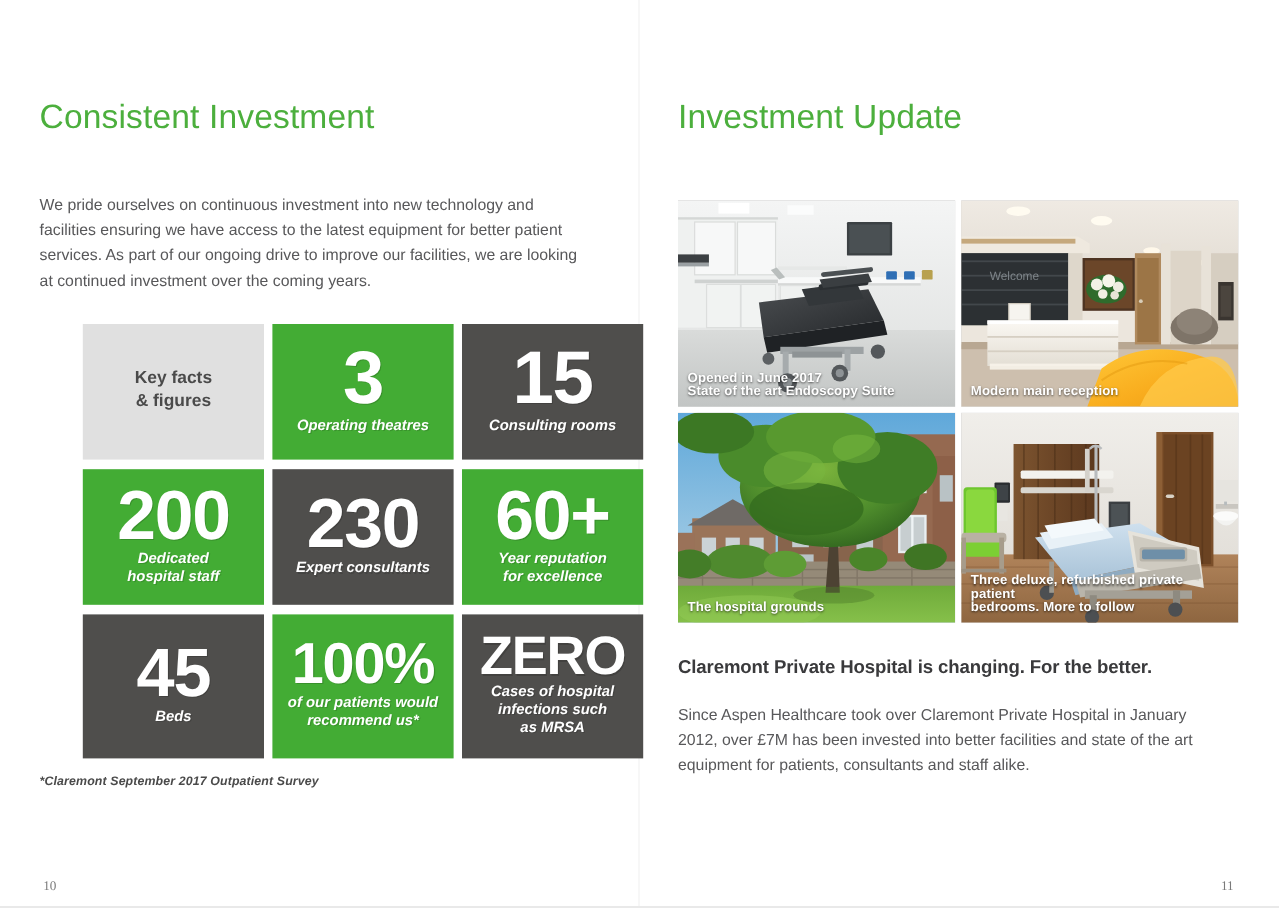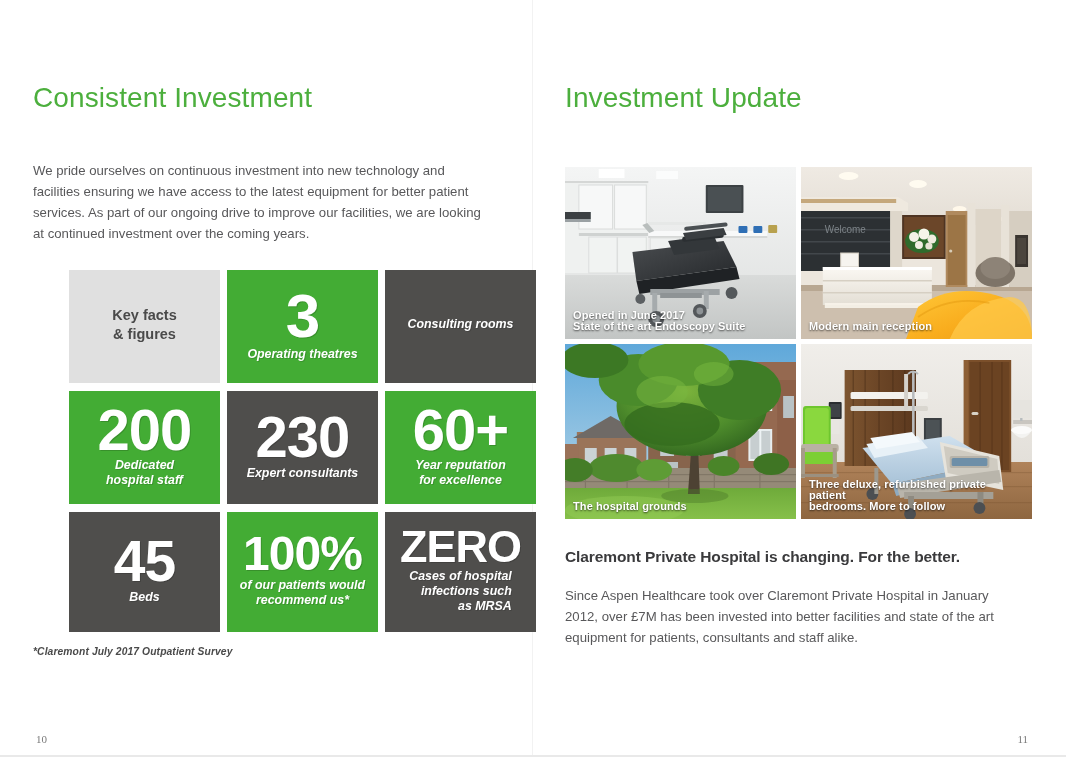--- a/index.html
+++ b/index.html
@@ -224,20 +224,21 @@
         <div class="label" style="white-space: pre-line;">Key facts
 &amp; figures</div>
       </div>
 
       <div class="stat green">
         <div class="num num-xl">3</div>
         <div class="label">Operating theatres</div>
       </div>
 
       <div class="stat dark">
+        <div class="num num-xl">15</div>
         <div class="label">Consulting rooms</div>
       </div>
 
       <div class="stat green">
         <div class="num num-lg">200</div>
         <div class="label" style="white-space: pre-line;">Dedicated
 hospital staff</div>
       </div>
 
       <div class="stat dark">
@@ -257,28 +258,28 @@
       </div>
 
       <div class="stat green row3">
         <div class="num num-pct">100%</div>
         <div class="label" style="white-space: pre-line;">of our patients would
 recommend us*</div>
       </div>
 
       <div class="stat dark row3">
         <div class="num num-zero">ZERO</div>
-        <div class="label" style="white-space: pre-line; text-align: right;">Cases of hospital
+        <div class="label" style="white-space: pre-line;">Cases of hospital
 infections such
 as MRSA</div>
       </div>
 
     </div>
 
-    <p class="footnote">*Claremont July 2017 Outpatient Survey</p>
+    <p class="footnote">*Claremont September 2017 Outpatient Survey</p>
 
     <div class="pagenum pagenum-left">10</div>
   </div>
 
   <div class="col col-right"></div>
 
   <h1 class="heading heading-right">Investment Update</h1>
 
   <div class="photos">
 

